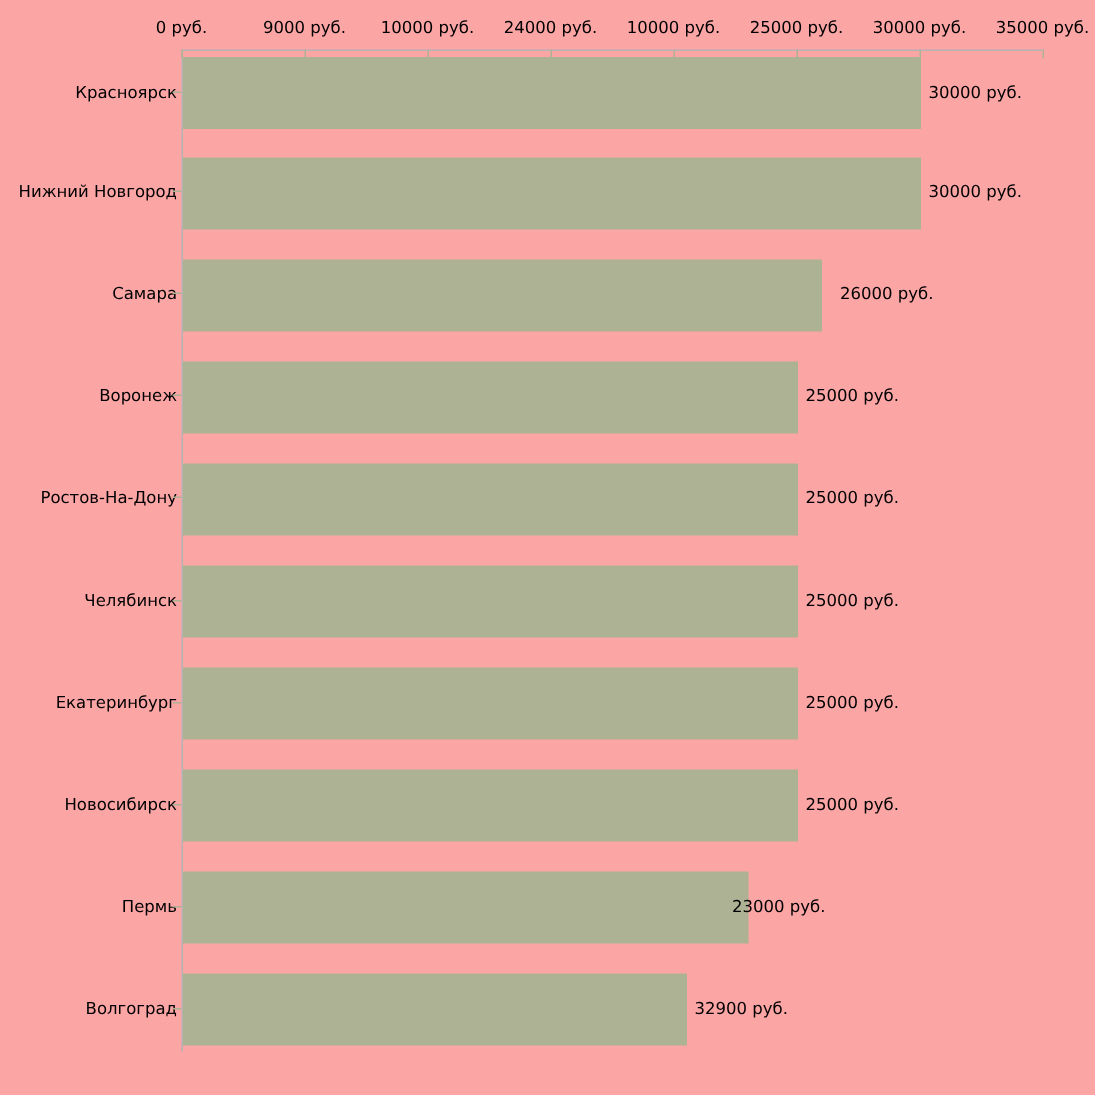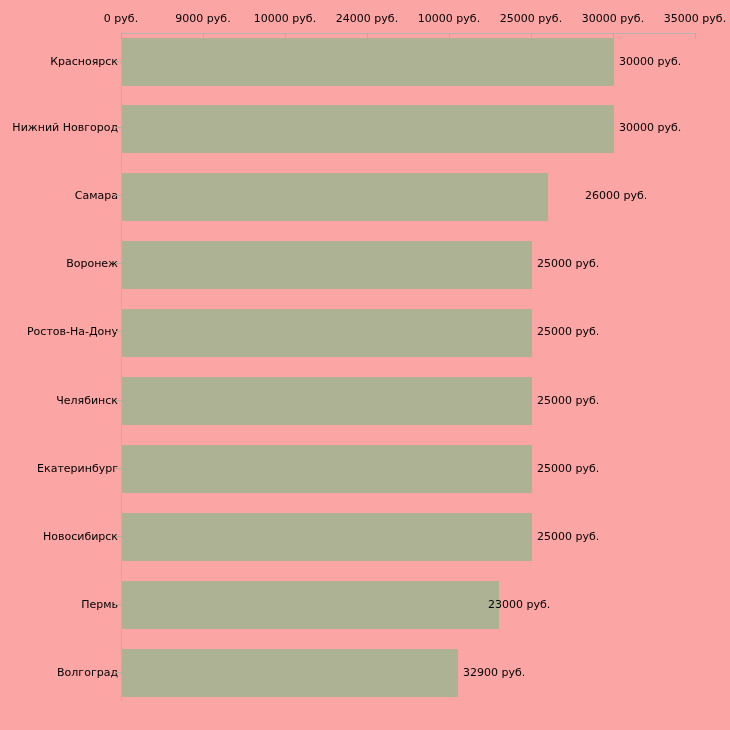--- a/index.html
+++ b/index.html
@@ -143,21 +143,21 @@
     <div class="bar" style="top: 241px; height: 48px; width: 410px; background: rgb(174, 178, 148);"></div>
     <div class="bar" style="top: 309px; height: 48px; width: 410px; background: rgb(174, 178, 148);"></div>
     <div class="bar" style="top: 377px; height: 48px; width: 410px; background: rgb(174, 178, 148);"></div>
     <div class="bar" style="top: 445px; height: 48px; width: 410px; background: rgb(174, 178, 148);"></div>
     <div class="bar" style="top: 513px; height: 48px; width: 410px; background: rgb(174, 178, 148);"></div>
     <div class="bar" style="top: 581px; height: 48px; width: 377px; background: rgb(174, 178, 148);"></div>
     <div class="bar" style="top: 649px; height: 48px; width: 336px; background: rgb(174, 178, 148);"></div>
 
     <div class="bar-value" style="left: 619px; top: 55px;">30000 руб.</div>
     <div class="bar-value" style="left: 619px; top: 121px;">30000 руб.</div>
-    <div class="bar-value" style="left: 585px; top: 189px;">26000 руб.</div>
+    <div class="bar-value" style="left: 560px; top: 189px;">26000 руб.</div>
     <div class="bar-value" style="left: 537px; top: 257px;">25000 руб.</div>
     <div class="bar-value" style="left: 537px; top: 325px;">25000 руб.</div>
     <div class="bar-value" style="left: 537px; top: 394px;">25000 руб.</div>
     <div class="bar-value" style="left: 537px; top: 462px;">25000 руб.</div>
     <div class="bar-value" style="left: 537px; top: 530px;">25000 руб.</div>
     <div class="bar-value" style="left: 488px; top: 598px;">23000 руб.</div>
     <div class="bar-value" style="left: 463px; top: 666px;">32900 руб.</div>
 
   </div>
 </div>

